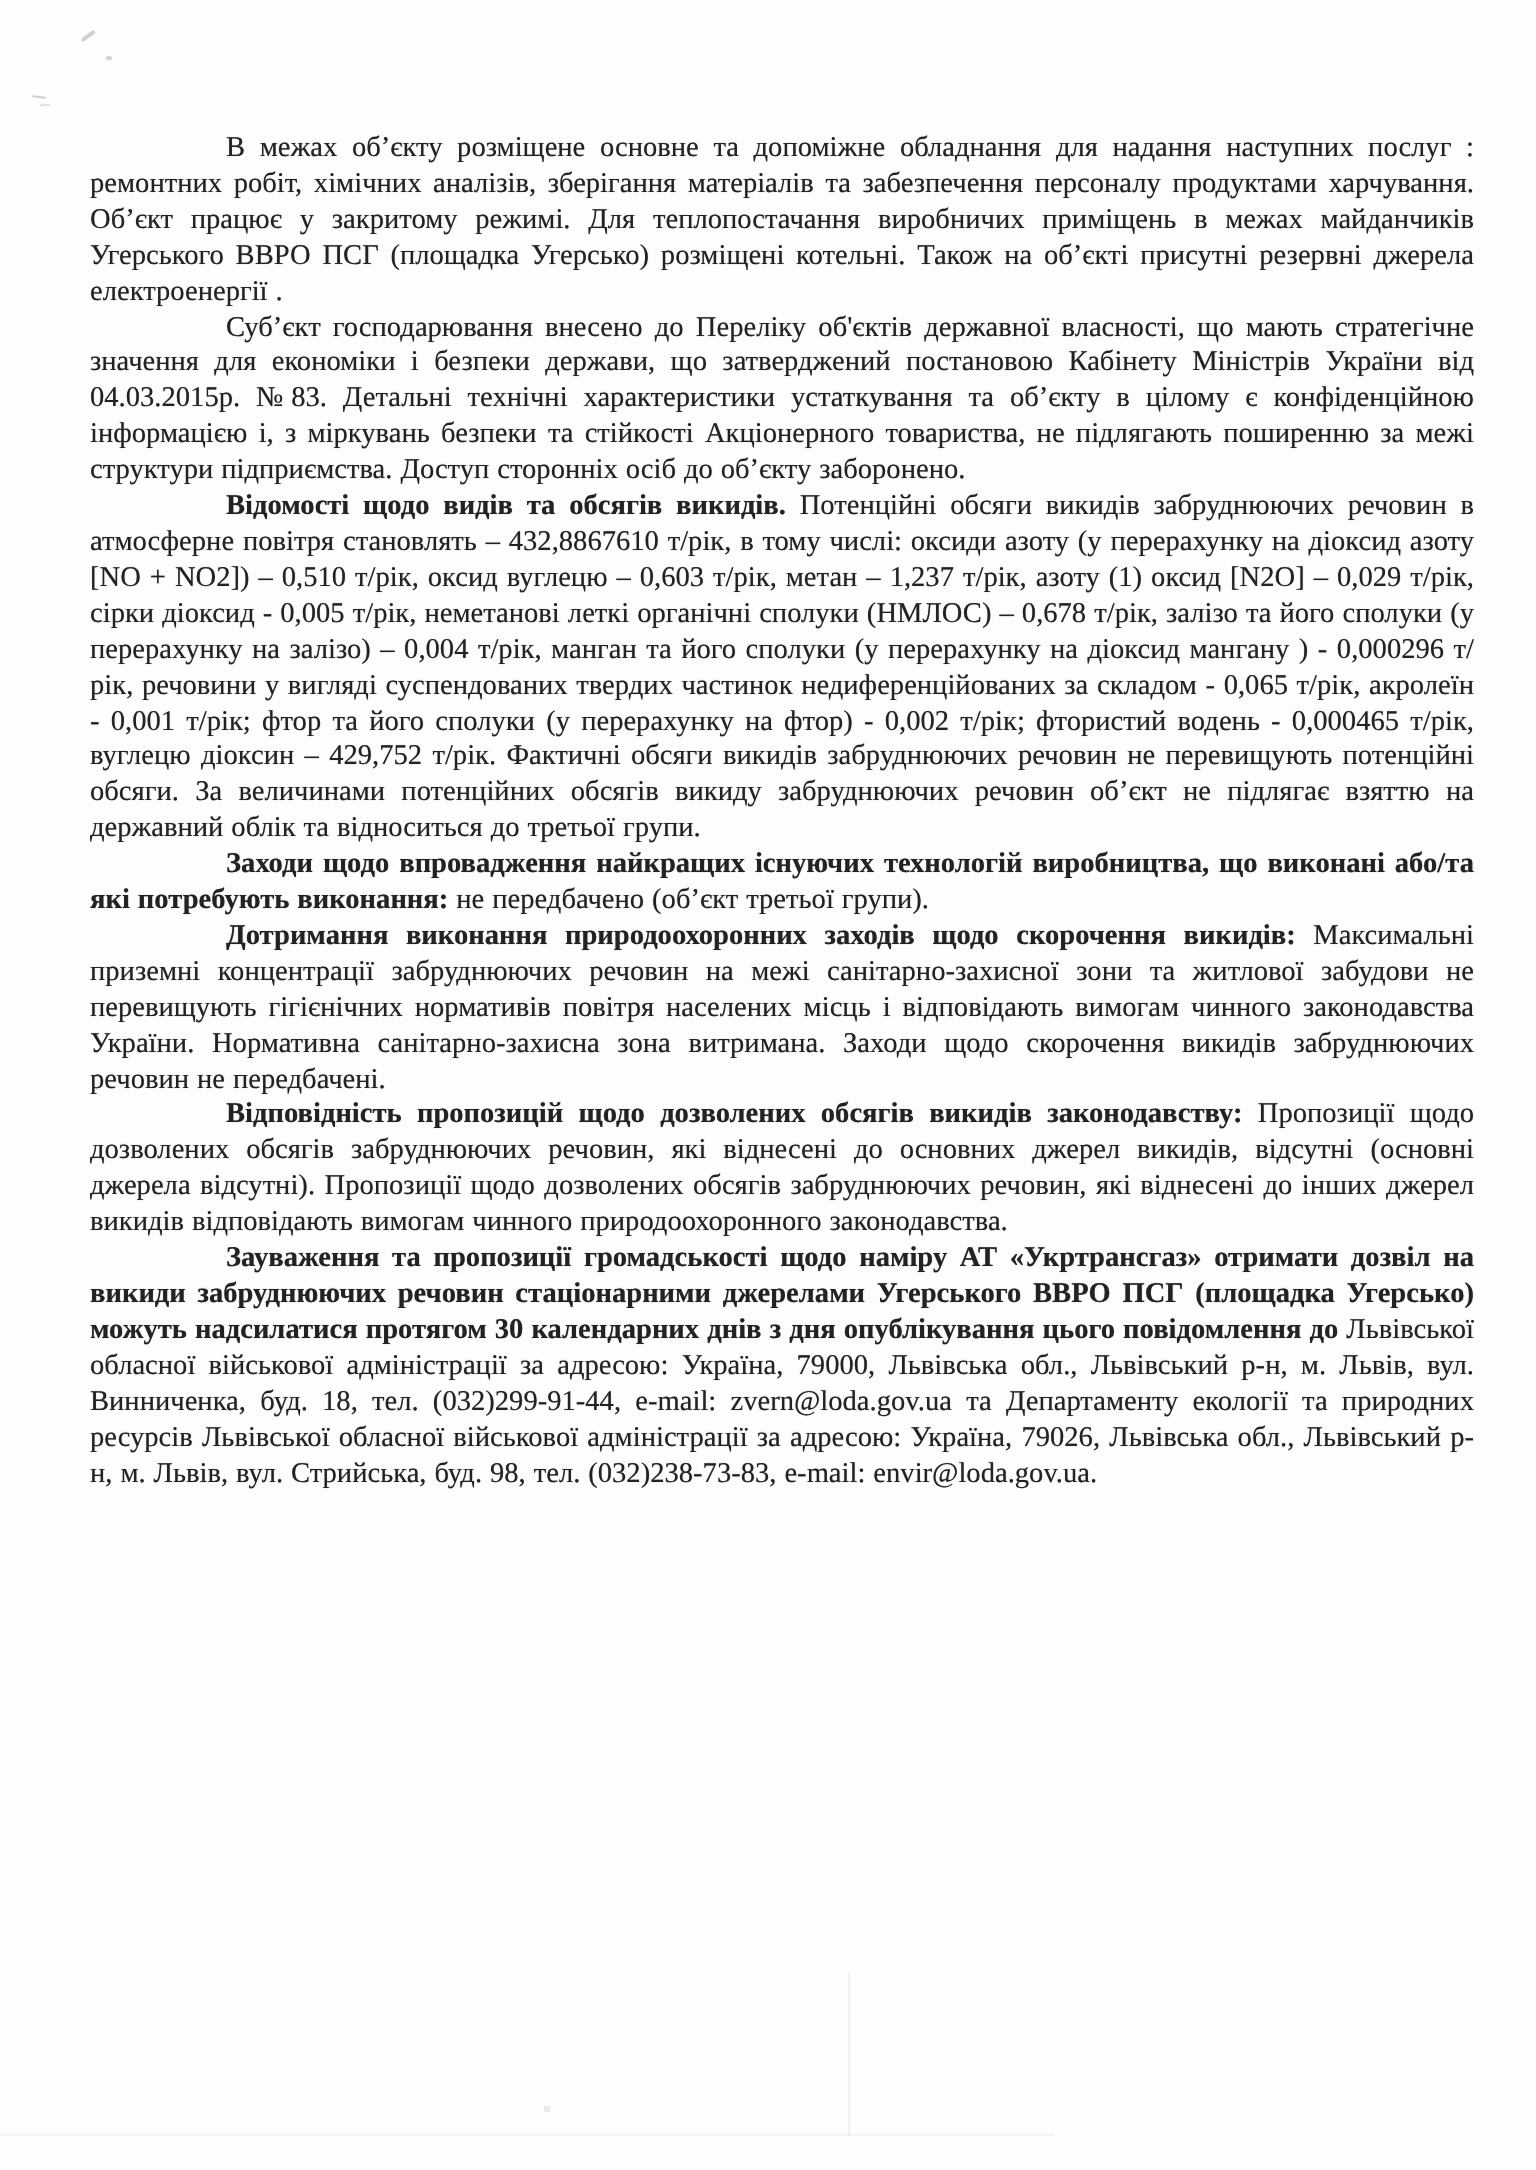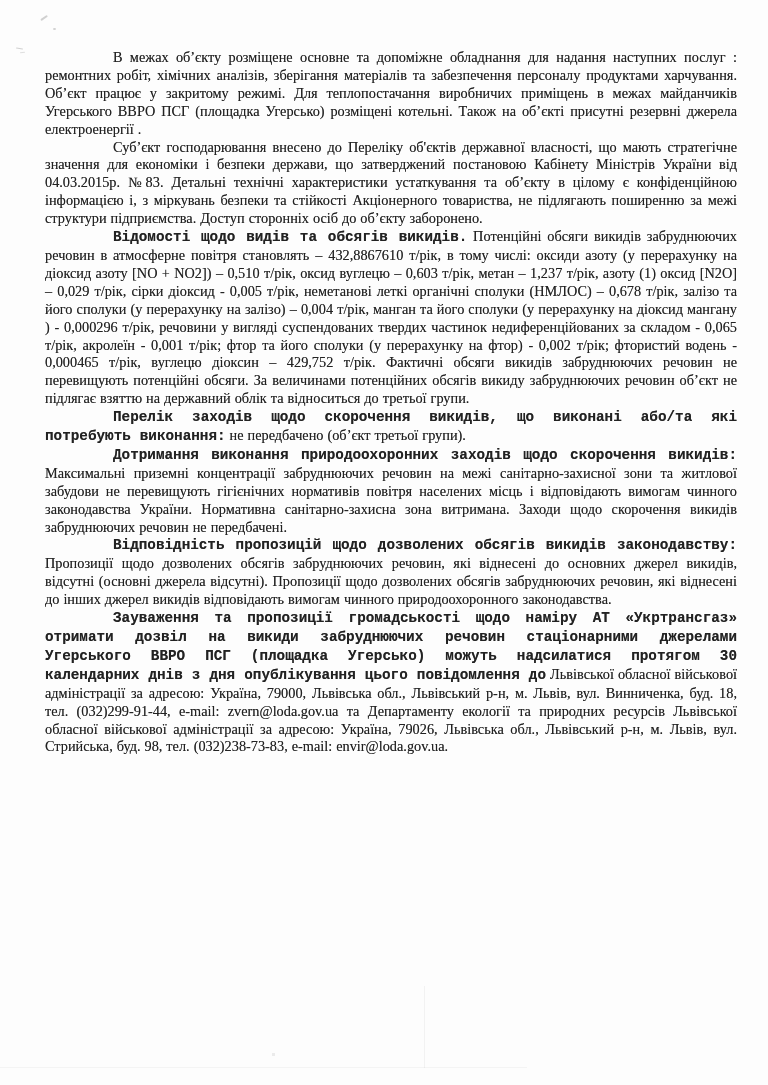--- a/index.html
+++ b/index.html
@@ -20,34 +20,34 @@
     font-family: "Liberation Serif", "DejaVu Serif", serif;
   }
   .page {
     position: absolute;
     inset: 0;
     background: var(--paper);
   }
   .content {
     position: absolute;
     left: 45px;
-    top: 49px;
+    top: 66px;
     width: 692px;
     color: var(--ink);
   }
   p.para {
     margin: 0;
     font-size: 14.3px;
     line-height: 17.9px;
     text-align: justify;
     text-indent: 68px;
     word-spacing: 0.4px;
     text-shadow: 0 0 0.45px rgba(40,40,40,0.55);
   }
-  p.para .b { font-weight: bold; font-family: Liberation Mono, monospace; }
+  p.para .b { font-weight: bold; }
   p.para .email { text-underline-offset: 1.5px; }
 
   
   .pencil { position: absolute; background: var(--pencil); opacity: 0.65; }
   .pm1 { left: 40px; top: 17px; width: 8px; height: 1.6px; transform: rotate(-35deg); border-radius: 2px; }
   .pm2 { left: 53px; top: 28px; width: 3px; height: 2px; border-radius: 50%; }
   .pm3 { left: 16px; top: 48px; width: 7px; height: 1.4px; transform: rotate(8deg); border-radius: 2px; }
   .pm4 { left: 20px; top: 52px; width: 5px; height: 1.2px; transform: rotate(-4deg); border-radius: 2px; opacity: 0.45; }
 
   
@@ -62,21 +62,21 @@
 <div class="page">
   <span class="pencil pm1"></span>
   <span class="pencil pm2"></span>
   <span class="pencil pm3"></span>
   <span class="pencil pm4"></span>
 
   <div class="content">
       <p class="para"><span>В межах об’єкту розміщене основне та допоміжне обладнання для надання наступних послуг : ремонтних робіт, хімічних аналізів, зберігання матеріалів та забезпечення персоналу продуктами харчування. Об’єкт  працює у закритому режимі. Для теплопостачання виробничих приміщень в межах майданчиків Угерського ВВРО ПСГ (площадка Угерсько) розміщені котельні. Також на об’єкті присутні резервні джерела електроенергії .</span></p>
       <p class="para"><span>Суб’єкт господарювання внесено до Переліку об'єктів державної власності, що мають стратегічне значення для економіки і безпеки держави, що затверджений постановою Кабінету Міністрів України від 04.03.2015р. №83. Детальні технічні характеристики устаткування та об’єкту в цілому є конфіденційною інформацією і, з міркувань безпеки та стійкості Акціонерного товариства,  не підлягають поширенню за межі структури підприємства. Доступ сторонніх осіб до об’єкту заборонено.</span></p>
       <p class="para"><span class="b">Відомості щодо видів та обсягів викидів.</span><span> Потенційні обсяги викидів забруднюючих речовин в атмосферне повітря становлять  – 432,8867610 т/рік, в тому числі: оксиди азоту (у перерахунку на діоксид азоту [NO + NO2]) – 0,510 т/рік, оксид вуглецю  – 0,603 т/рік, метан – 1,237 т/рік, азоту (1) оксид [N2O] – 0,029 т/рік, сірки діоксид - 0,005 т/рік,  неметанові леткі органічні сполуки (НМЛОС) – 0,678 т/рік,  залізо та його сполуки (у перерахунку на залізо)  – 0,004 т/рік, манган та його сполуки (у перерахунку на діоксид мангану ) - 0,000296 т/рік, речовини у вигляді суспендованих твердих частинок недиференційованих за складом - 0,065 т/рік, акролеїн -  0,001 т/рік; фтор та його сполуки (у перерахунку на фтор) - 0,002 т/рік; фтористий водень - 0,000465 т/рік,  вуглецю діоксин – 429,752 т/рік. Фактичні обсяги викидів забруднюючих речовин не перевищують потенційні обсяги. За величинами потенційних обсягів викиду забруднюючих речовин об’єкт не підлягає взяттю на державний облік та відноситься до третьої групи.</span></p>
-      <p class="para"><span class="b">Перелік заходів щодо скорочення викидів, що виконані або/та які потребують виконання:</span><span> не передбачено (об’єкт третьої групи).</span></p>
+      <p class="para"><span class="b">Заходи щодо впровадження найкращих існуючих технологій виробництва, що виконані або/та які потребують виконання:</span><span> не передбачено (об’єкт третьої групи).</span></p>
       <p class="para"><span class="b">Дотримання виконання природоохоронних заходів щодо скорочення викидів:</span><span> Максимальні приземні концентрації забруднюючих речовин на межі санітарно-захисної зони та житлової забудови не перевищують гігієнічних нормативів повітря населених місць і відповідають вимогам чинного законодавства України. Нормативна санітарно-захисна зона витримана. Заходи щодо скорочення викидів забруднюючих речовин не передбачені.</span></p>
       <p class="para"><span class="b">Відповідність пропозицій щодо дозволених обсягів викидів законодавству:</span><span> Пропозиції щодо дозволених обсягів забруднюючих речовин, які віднесені до основних джерел викидів, відсутні (основні джерела відсутні). Пропозиції щодо дозволених обсягів забруднюючих речовин, які віднесені до інших джерел викидів відповідають вимогам чинного природоохоронного законодавства.</span></p>
       <p class="para"><span class="b">Зауваження та пропозиції громадськості щодо наміру АТ «Укртрансгаз» отримати дозвіл на викиди забруднюючих речовин стаціонарними джерелами Угерського ВВРО ПСГ (площадка Угерсько) можуть надсилатися протягом 30 календарних днів з дня опублікування цього повідомлення до</span><span> Львівської обласної військової адміністрації за адресою: Україна, 79000, Львівська обл., Львівський р-н, м. Львів, вул. Винниченка, буд. 18, тел. (032)299-91-44, e-mail: </span><span class="email">zvern@loda.gov.ua</span><span> та Департаменту екології та природних ресурсів Львівської обласної військової адміністрації за адресою: Україна, 79026, Львівська обл., Львівський р-н, м. Львів, вул. Стрийська, буд. 98, тел. (032)238-73-83, e-mail: </span><span class="email">envir@loda.gov.ua</span><span>.</span></p>
     </div>
 
   <span class="artifact art-v"></span>
   <span class="artifact art-h"></span>
   <span class="artifact art-dot"></span>
 </div>
 

